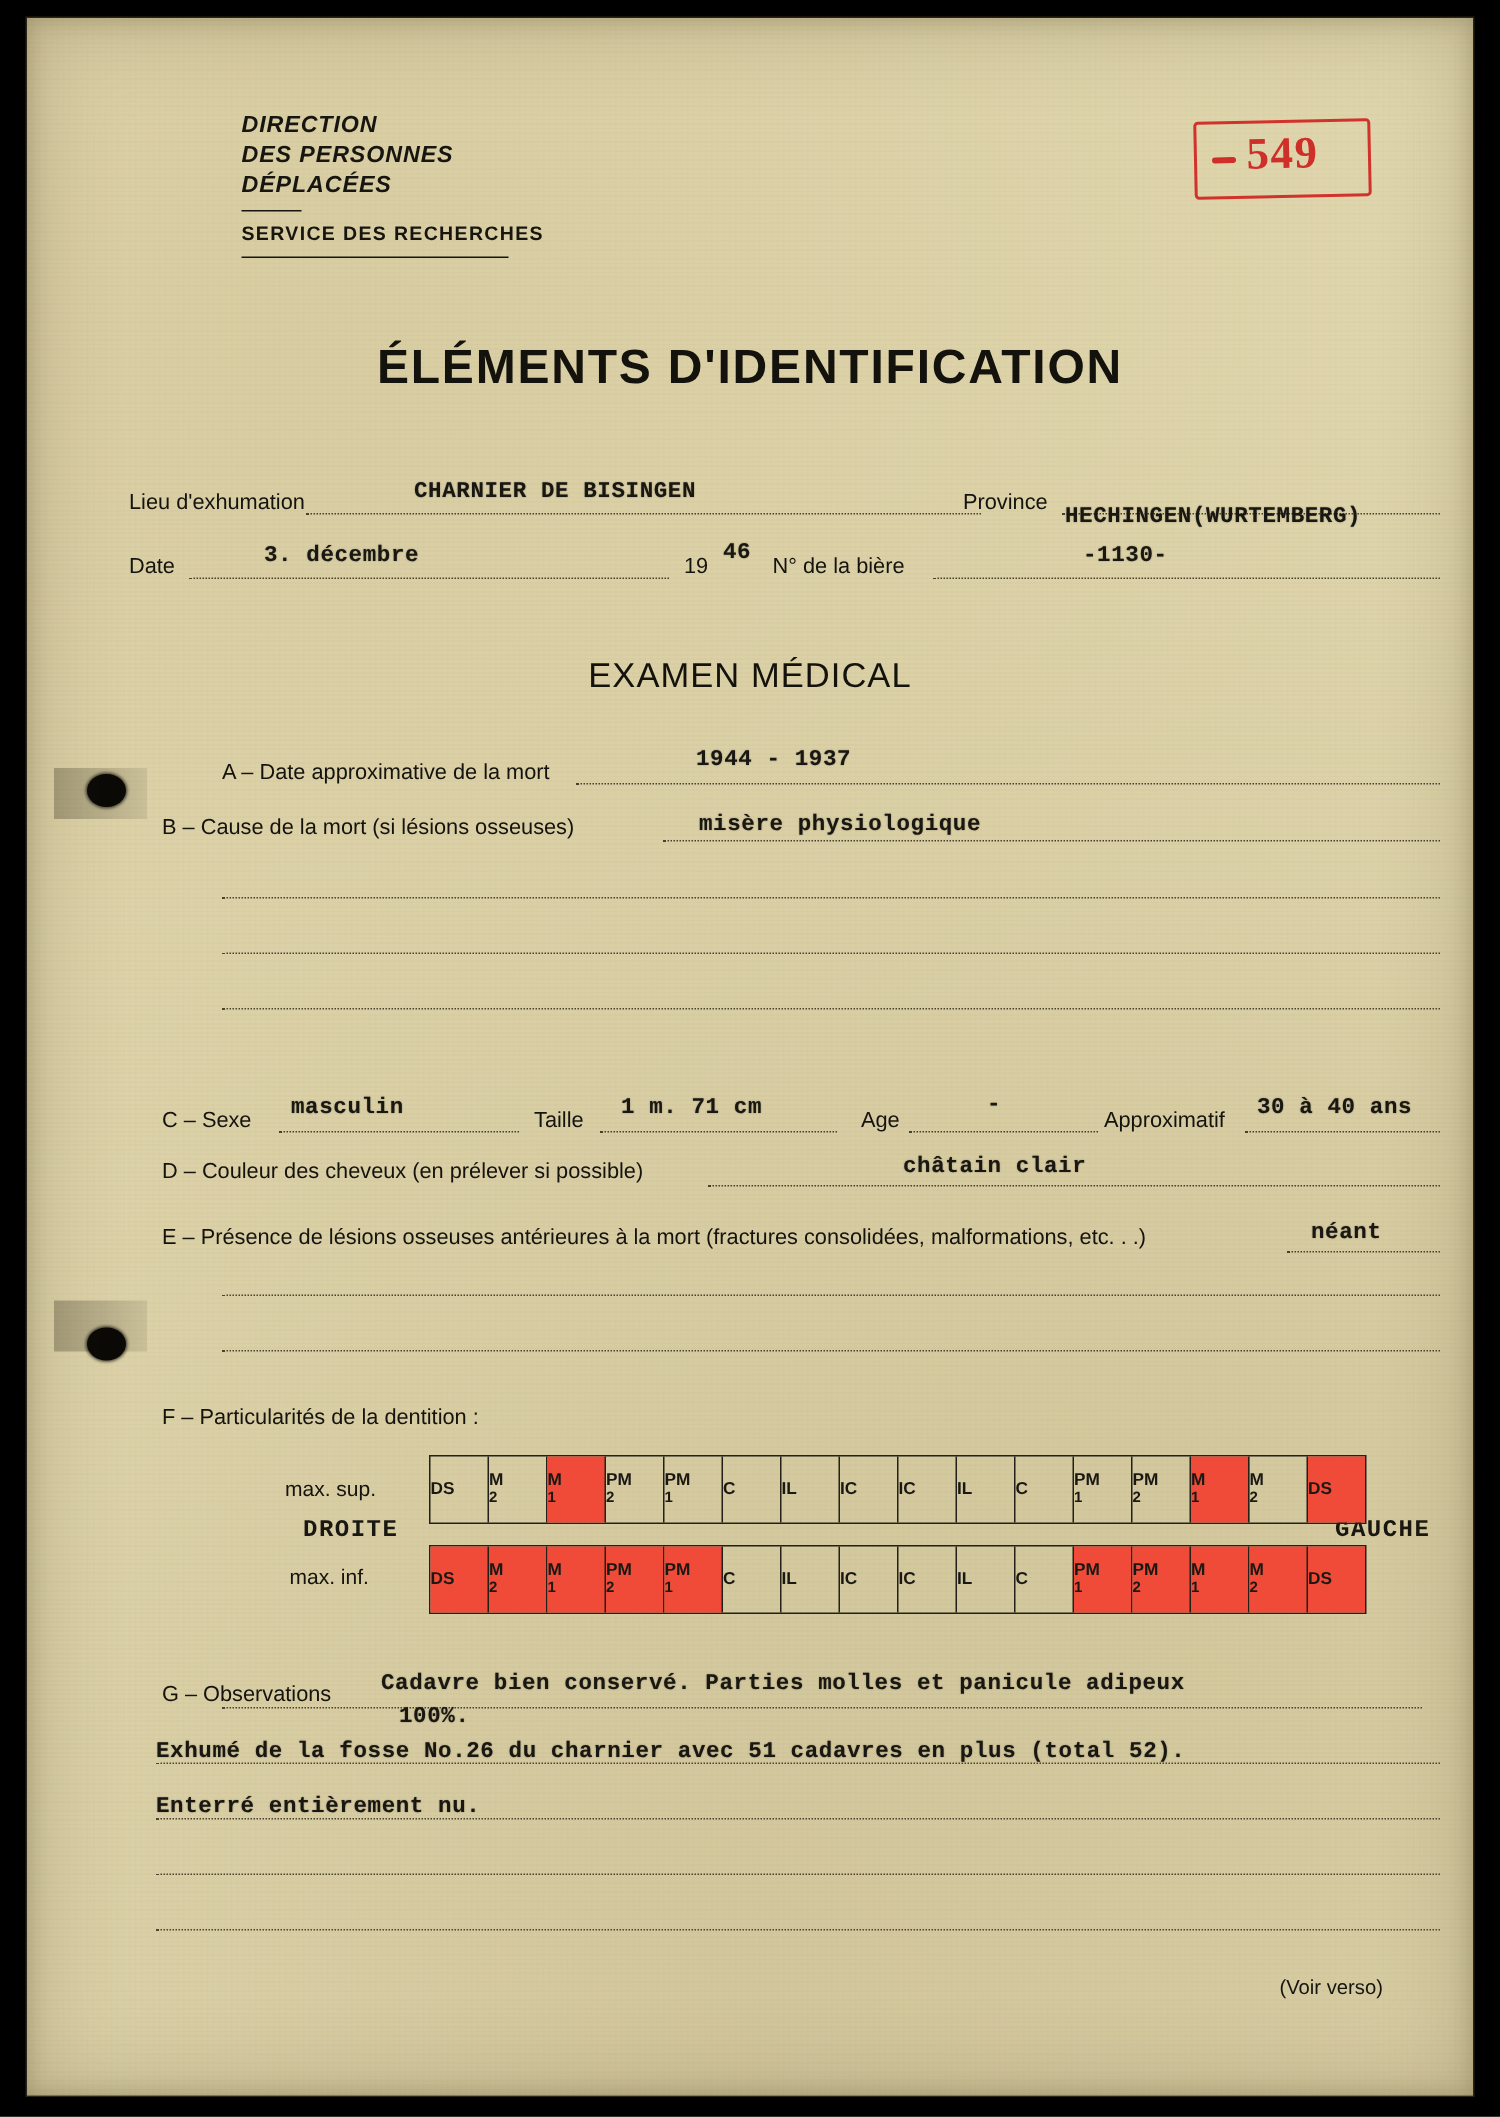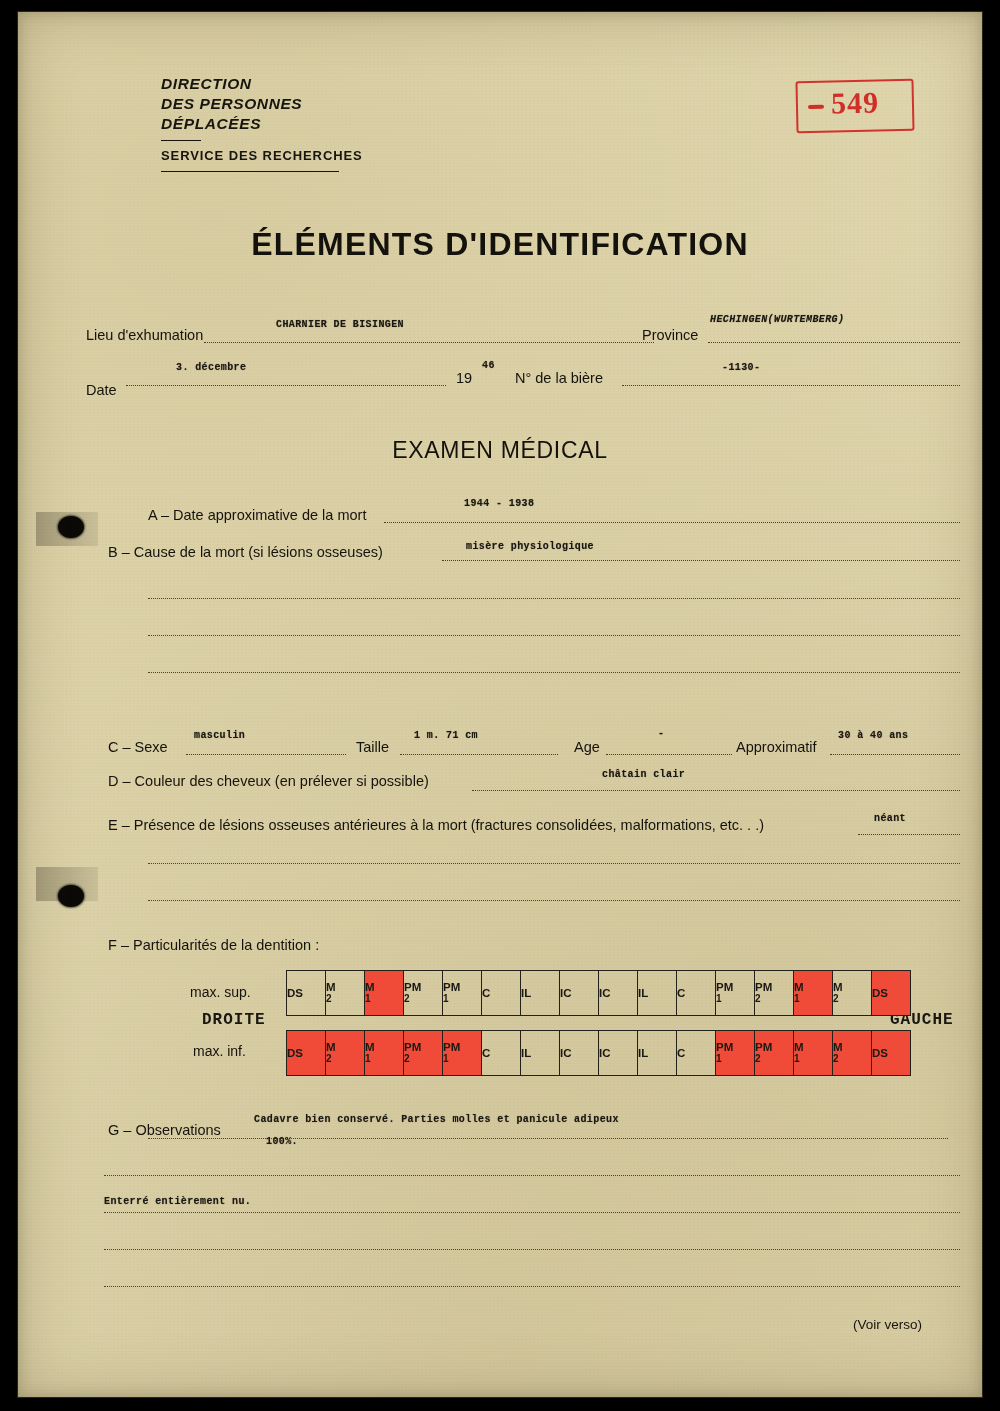--- a/index.html
+++ b/index.html
@@ -142,21 +142,21 @@
     height: 0;
   }
   .solidline {
     position: absolute;
     border-bottom: 1.4px dotted #4a432e;
     height: 0;
   }
   .typed {
     position: absolute;
     font-family: "Liberation Mono", monospace;
-    font-size: 10px;
+    font-size: 15px;
     font-weight: bold;
     letter-spacing: .4px;
     color: #191711;
     white-space: nowrap;
     text-shadow: 0 0 1px rgba(25,23,17,0.45);
   }
 
   
   .punch {
     position: absolute;
@@ -261,35 +261,35 @@
   <div class="punch" style="top:504px;"></div>
   <div class="punch-smudge" style="top:855px;"></div>
   <div class="punch" style="top:873px;"></div>
 
   <div class="lbl" style="left:68px; top:315px;">Lieu d'exhumation</div>
   <div class="dots" style="left:186px; top:330px; width:450px;"></div>
   <div class="typed" style="left:258px; top:307px;">CHARNIER DE BISINGEN</div>
 
   <div class="lbl" style="left:624px; top:315px;">Province</div>
   <div class="dots" style="left:690px; top:330px; width:252px;"></div>
-  <div class="typed" style="left:692px; top:302px;font-style:italic;">HECHINGEN(WURTEMBERG)</div>
-
-  <div class="lbl" style="left:68px; top:358px;margin-top:12px;">Date</div>
+  <div class="typed" style="left:692px; top:324px;">HECHINGEN(WURTEMBERG)</div>
+
+  <div class="lbl" style="left:68px; top:358px;">Date</div>
   <div class="dots" style="left:108px; top:373px; width:320px;"></div>
   <div class="typed" style="left:158px; top:350px;">3. décembre</div>
 
   <div class="lbl" style="left:438px; top:358px;">19</div>
   <div class="typed" style="left:464px; top:348px;">46</div>
   <div class="lbl" style="left:497px; top:358px;">N° de la bière</div>
   <div class="dots" style="left:604px; top:373px; width:338px;"></div>
   <div class="typed" style="left:704px; top:350px;">-1130-</div>
 
   <div class="lbl" style="left:90px; top:495px;margin-left:40px;">A  –  Date approximative de la mort</div>
   <div class="dots" style="left:366px; top:510px; width:576px;"></div>
-  <div class="typed" style="left:446px; top:486px;">1944 - 1938</div>
+  <div class="typed" style="left:446px; top:486px;">1944 - 1937</div>
 
   <div class="lbl" style="left:90px; top:532px;">B  –  Cause de la mort (si lésions osseuses)</div>
   <div class="dots" style="left:424px; top:548px; width:518px;"></div>
   <div class="typed" style="left:448px; top:529px;">misère physiologique</div>
 
   <div class="solidline" style="left:130px; top:586px; width:812px;"></div>
   <div class="solidline" style="left:130px; top:623px; width:812px;"></div>
   <div class="solidline" style="left:130px; top:660px; width:812px;"></div>
 
   <div class="lbl" style="left:90px; top:727px;">C  –  Sexe</div>
@@ -448,18 +448,19 @@
 
   <div class="lbl" style="left:90px; top:1110px;">G  –  Observations</div>
   <div class="obs-line" style="top:1126px;"></div>
   <div class="obs-line" style="left:86px; width:856px; top:1163px;"></div>
   <div class="obs-line" style="left:86px; width:856px; top:1200px;"></div>
   <div class="obs-line" style="left:86px; width:856px; top:1237px;"></div>
   <div class="obs-line" style="left:86px; width:856px; top:1274px;"></div>
 
   <div class="typed" style="left:236px; top:1102px;">Cadavre bien conservé. Parties molles et panicule adipeux</div>
   <div class="typed" style="left:248px; top:1124px;">100%.</div>
+  <div class="typed" style="left:86px; top:1147px;">Exhumé de la fosse No.26 du charnier avec 51 cadavres en plus (total 52).</div>
   <div class="typed" style="left:86px; top:1184px;">Enterré entièrement nu.</div>
 
   <div class="footer-note">(Voir verso)</div>
 
   <div class="edge-shade"></div>
 </div>
 
 </body></html>

